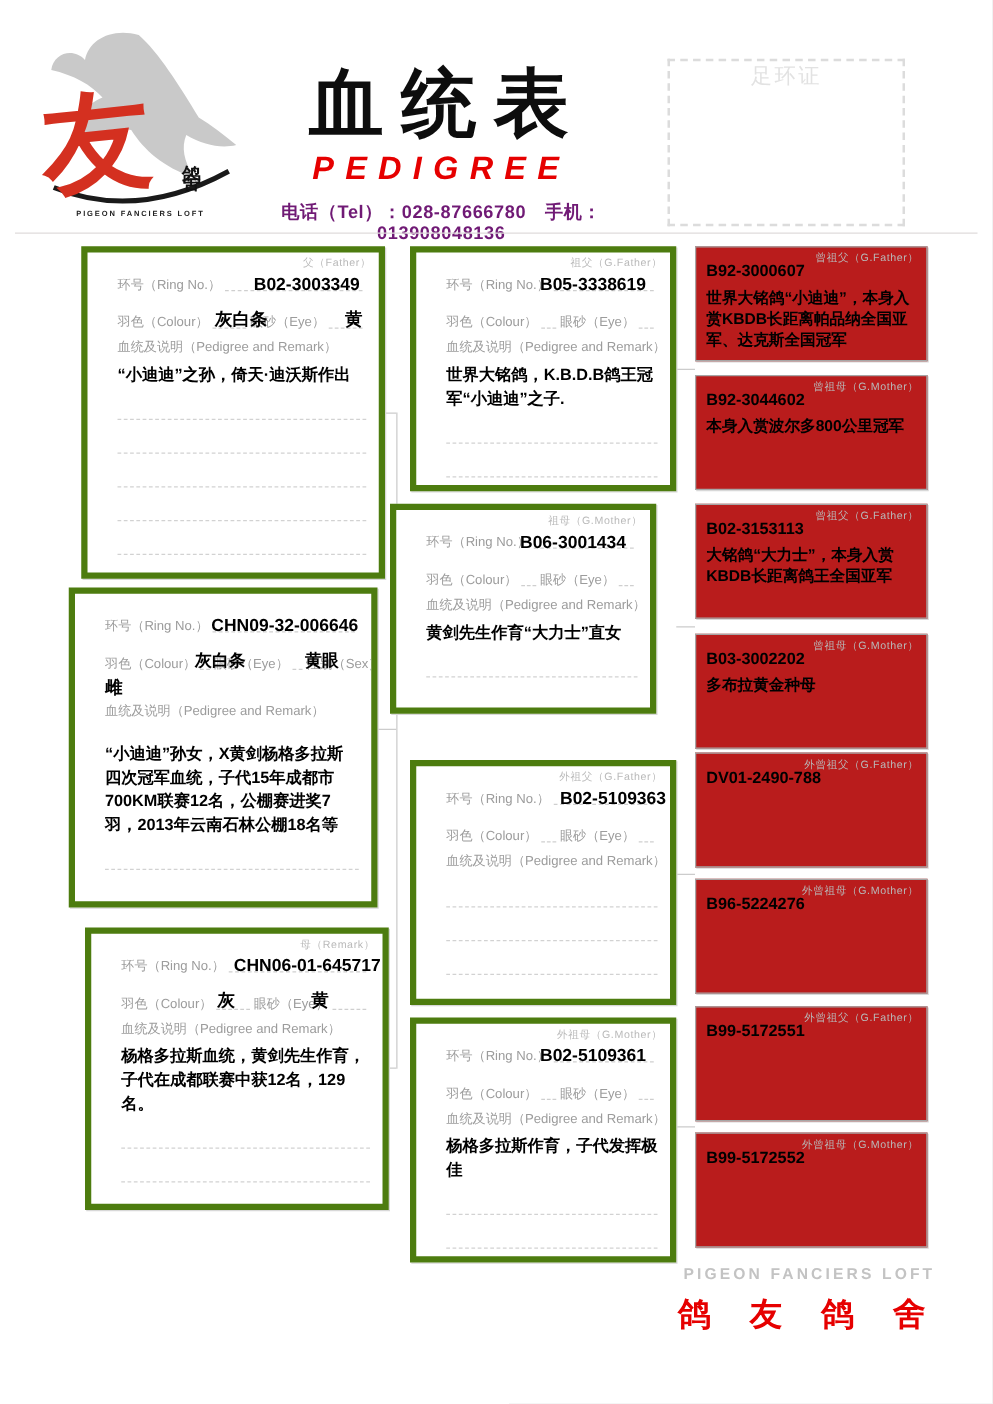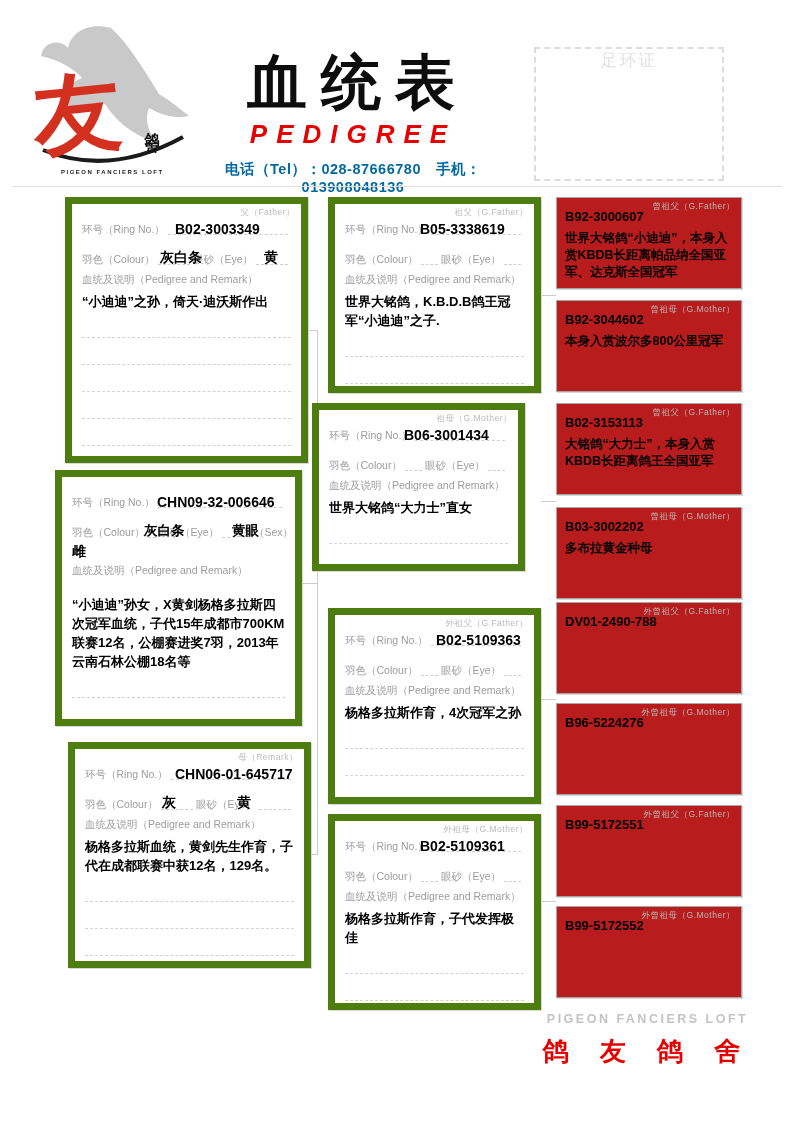--- a/index.html
+++ b/index.html
@@ -14,31 +14,31 @@
   .vert-text{position:absolute;left:128px;top:98px;width:18px;font-size:15px;font-weight:700;
              color:#111;writing-mode:vertical-rl;letter-spacing:6px;}
   .logo-caption{position:absolute;left:46px;top:147px;font-size:6px;letter-spacing:1.5px;
                 color:#222;font-weight:700;white-space:nowrap;}
 
   .title-block{position:absolute;left:183px;top:52px;width:340px;text-align:center;}
   .main-title{font-size:60px;font-weight:900;color:#0d0d0d;letter-spacing:14px;
               font-family:"Liberation Serif","DejaVu Serif",serif;line-height:1.05;margin-left:10px;}
   .sub-title{font-size:26px;font-weight:900;font-style:italic;color:#e60000;
              letter-spacing:9px;margin-top:4px;}
-  .contact{font-size:14.5px;font-weight:700;color:#0369a1;margin-top:10px;letter-spacing:.5px;text-align:center;}
+  .contact{font-size:14.5px;font-weight:700;color:#701a75;margin-top:10px;letter-spacing:.5px;text-align:center;}
 
   .ring-photo{position:absolute;left:534px;top:47px;width:186px;height:130px;
               border:2px dashed #dcdcdc;display:flex;justify-content:center;}
   .ring-photo span{color:#e2e2e2;font-size:17px;letter-spacing:2px;}
 
   .hdr-divider{position:absolute;left:12px;top:186px;width:770px;height:1px;background:#e0dcdc;}
 
   
-  .box{position:absolute;background:#fff;border:7px solid #4d7c0f;box-shadow:1px 1px 0 #d8d8d8;
-       padding:6px 10px 4px 10px;box-sizing:border-box;overflow:hidden;}
+  .box{position:absolute;background:#fff;border:5px solid #4d7c0f;box-shadow:1px 1px 0 #d8d8d8;
+       padding:6px 10px 4px 24px;box-sizing:border-box;overflow:hidden;}
   .corner{position:absolute;right:6px;top:3px;font-size:8.5px;color:#b9b9b9;letter-spacing:.5px;}
   .row{position:relative;display:flex;align-items:flex-end;height:30px;}
   .flabel{color:#9c9c9c;font-size:10.5px;white-space:nowrap;padding-bottom:3px;}
   .fill{flex:1;border-bottom:1px dashed #cfcfcf;margin:0 3px 5px 3px;min-width:8px;}
   .val{position:absolute;bottom:3px;font-weight:900;color:#000;font-size:14px;white-space:nowrap;}
   .val.small{font-size:13.5px;}
   .remark-lbl{height:20px;display:flex;align-items:flex-end;}
   .remark{font-weight:900;color:#000;font-size:13px;line-height:19px;margin-top:2px;
           letter-spacing:0px;}
   .line{height:26px;border-bottom:1px dashed #d2d2d2;}
@@ -94,21 +94,21 @@
   <div class="conn" style="left:541px;top:295px;width:15px;height:1px;"></div>
   <div class="conn" style="left:541px;top:501px;width:15px;height:1px;"></div>
   <div class="conn" style="left:541px;top:699px;width:15px;height:1px;"></div>
   <div class="conn" style="left:541px;top:901px;width:15px;height:1px;"></div>
 
   <div class="box" style="left:65px;top:197px;width:243px;height:266px;">
     <span class="corner">父（Father）</span>
     <div class="row">
       <span class="flabel">环号（Ring No.）</span>
         <span class="fill"></span>
-      <span class="val" style="left:93px;">B02-3003349</span>
+      <span class="val" style="left:109px;">B02-3003349</span>
     </div>
     <div class="row">
       <span class="flabel">羽色（Colour）</span>
         <span class="fill"></span>
       <span class="flabel">眼砂（Eye）</span>
         <span class="fill"></span>
       <span class="val" style="left:78px;">灰白条</span>
       <span class="val" style="left:182px;">黄</span>
     </div>
     <div class="remark-lbl">
@@ -202,21 +202,21 @@
     </div>
     <div class="row">
       <span class="flabel">羽色（Colour）</span>
         <span class="fill"></span>
       <span class="flabel">眼砂（Eye）</span>
         <span class="fill"></span>
     </div>
     <div class="remark-lbl">
         <span class="flabel">血统及说明（Pedigree and Remark）</span>
       </div>
-    <div class="remark">世界大铭鸽“大力士”直女</div>
+    <div class="remark">黄剑先生作育“大力士”直女</div>
     <div class="line"></div>
     <div class="line"></div>
     <div class="line"></div>
   </div>
 
   <div class="box" style="left:328px;top:608px;width:213px;height:196px;">
     <span class="corner">外祖父（G.Father）</span>
     <div class="row">
       <span class="flabel">环号（Ring No.）</span>
         <span class="fill"></span>
@@ -224,21 +224,20 @@
     </div>
     <div class="row">
       <span class="flabel">羽色（Colour）</span>
         <span class="fill"></span>
       <span class="flabel">眼砂（Eye）</span>
         <span class="fill"></span>
     </div>
     <div class="remark-lbl">
         <span class="flabel">血统及说明（Pedigree and Remark）</span>
       </div>
-    <div class="remark">杨格多拉斯作育，4次冠军之孙</div>
     <div class="line"></div>
     <div class="line"></div>
     <div class="line"></div>
   </div>
 
   <div class="box" style="left:328px;top:814px;width:213px;height:196px;">
     <span class="corner">外祖母（G.Mother）</span>
     <div class="row">
       <span class="flabel">环号（Ring No.）</span>
         <span class="fill"></span>

